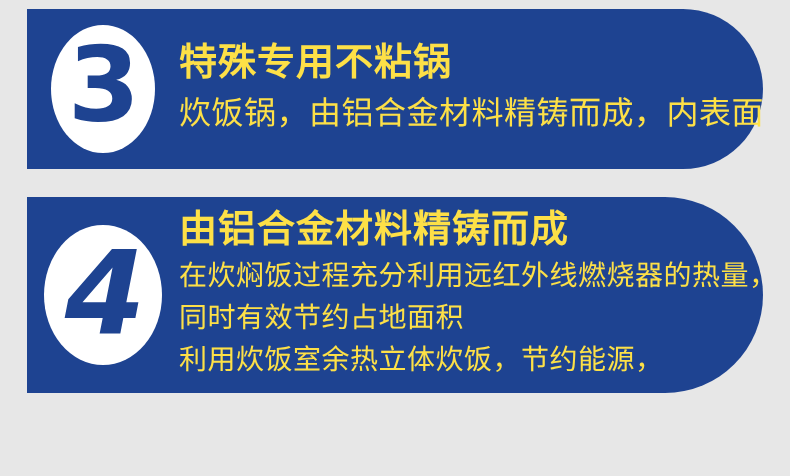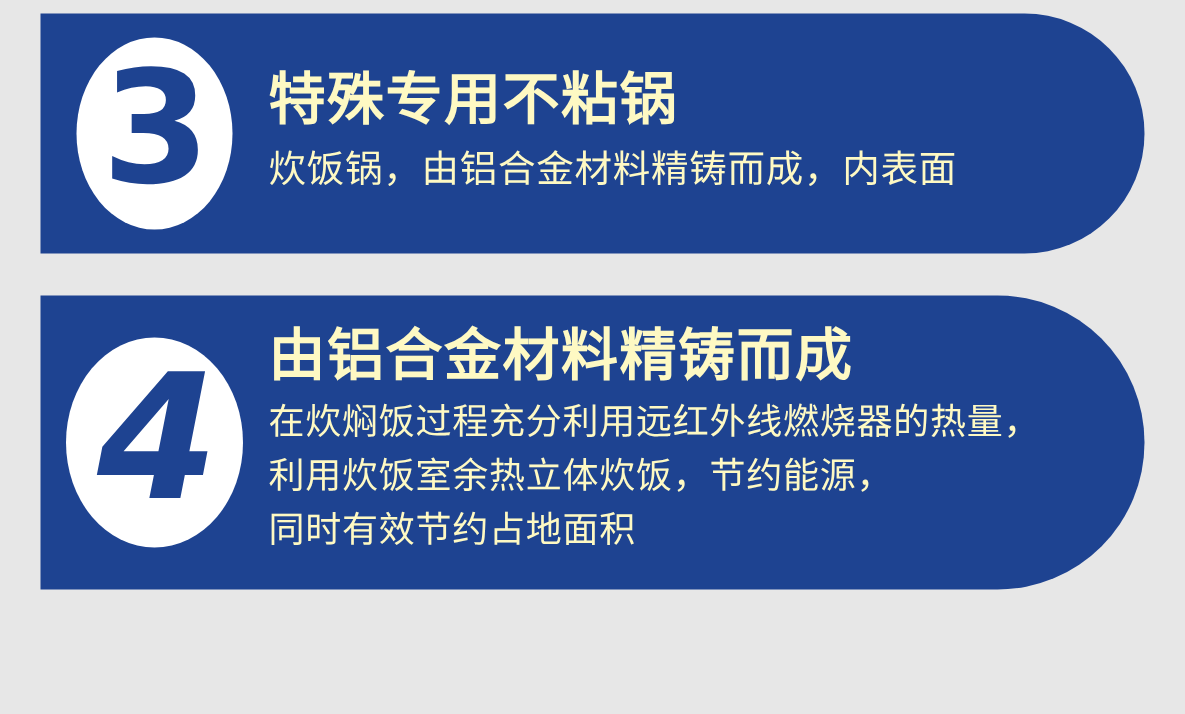--- a/index.html
+++ b/index.html
@@ -87,21 +87,21 @@
   }
   .panel-2 .num-badge .glyph {
     position: relative;
     top: -2px;
     left: 2px;
   }
 
   
   .panel-text {
     flex: 1 1 auto;
-    color: #fef9c3;
+    color: #fde047;
     padding-right: 16px;
   }
 
   .panel-title {
     font-size: 38px;
     font-weight: bold;
     letter-spacing: 1px;
     line-height: 1.1;
     margin: 0 0 6px 0;
     white-space: nowrap;
@@ -109,27 +109,27 @@
   .panel-2 .panel-title {
     margin-bottom: 4px;
   }
 
   .panel-body {
     margin: 0;
     padding: 0;
     list-style: none;
   }
   .panel-body li {
-    font-size: 25px;
+    font-size: 32px;
     line-height: 1.45;
     letter-spacing: 0.5px;
     white-space: nowrap;
   }
   .panel-2 .panel-body li {
-    font-size: 24px;
+    font-size: 28px;
     line-height: 1.5;
   }
 </style>
 </head>
 <body>
 
 <div class="panel-stack">
 
   <section class="feature-panel panel-1">
     <div class="badge-wrap">
@@ -148,19 +148,19 @@
   <section class="feature-panel panel-2">
     <div class="badge-wrap">
       <div class="num-badge">
         <span class="glyph">4</span>
       </div>
     </div>
     <div class="panel-text">
       <h2 class="panel-title">由铝合金材料精铸而成</h2>
       <ul class="panel-body">
         <li>在炊焖饭过程充分利用远红外线燃烧器的热量，</li>
+        <li>同时有效节约占地面积</li>
         <li>利用炊饭室余热立体炊饭，节约能源，</li>
-        <li>同时有效节约占地面积</li>
       </ul>
     </div>
   </section>
 
 </div>
 
 </body></html>

